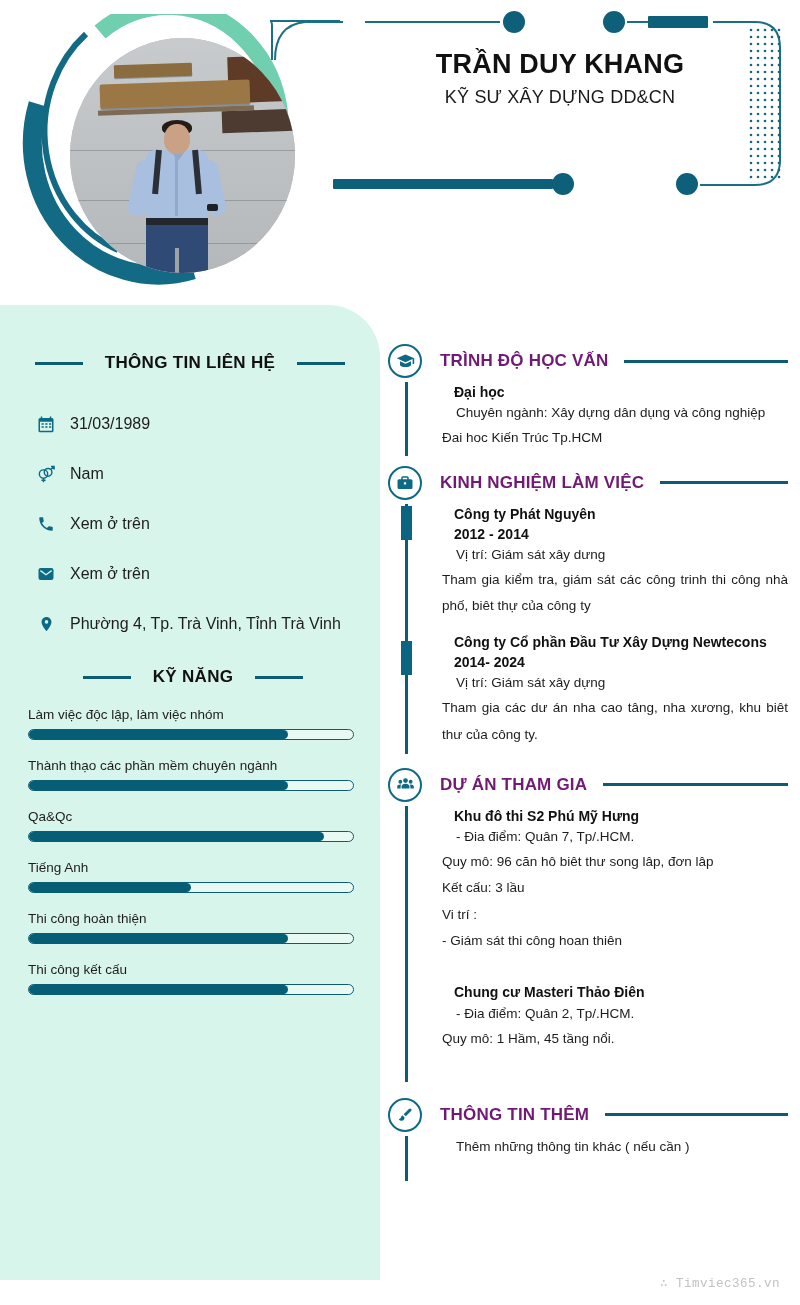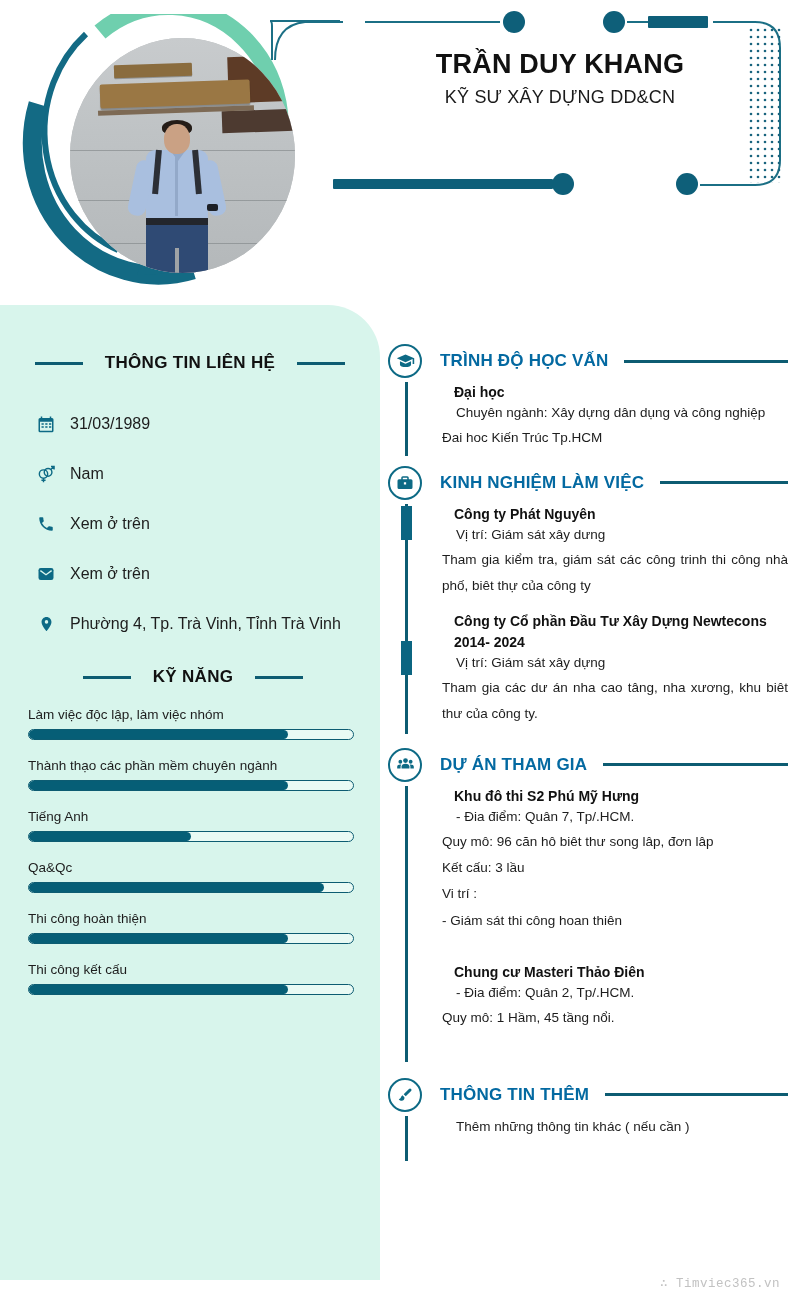--- a/index.html
+++ b/index.html
@@ -97,21 +97,21 @@
   
   .main { position:absolute; left:388px; top:340px; width:400px; }
   .sec { position:relative; margin-bottom:2px; }
   .sec-head { position:relative; display:flex; align-items:center; height:42px; }
   .sec-icon {
     width:34px; height:34px; border-radius:50%; border:2px solid #0d6a85;
     display:flex; align-items:center; justify-content:center; flex:0 0 34px;
     background:#fff;
   }
   .sec-title {
-    margin-left:18px; font-size:17px; font-weight:bold; color:#0369a1; letter-spacing:.2px; white-space:nowrap;
+    margin-left:18px; font-size:17px; font-weight:bold; color:#701a75; letter-spacing:.2px; white-space:nowrap;
   }
   .sec-line { flex:1; height:3px; background:#0d5c72; margin-left:16px; min-width:30px; }
 
   .sec-body { position:relative; margin-left:17px; padding-left:37px; }
   .sec-body::before {
     content:""; position:absolute; left:0; top:0; bottom:0; width:3px; background:#0d5c72;
   }
   .tick { position:absolute; left:-4px; width:11px; height:34px; background:#0b6581; }
 
   .job-title { font-size:14px; font-weight:bold; color:#111; line-height:1.45; padding-left:12px; }
@@ -271,29 +271,29 @@
           <div class="bar-fill" style="width: 80%;"></div>
         </div>
       </div>
       <div class="skill">
         <div class="lbl">Thành thạo các phần mềm chuyên ngành</div>
         <div class="bar-track">
           <div class="bar-fill" style="width: 80%;"></div>
         </div>
       </div>
       <div class="skill">
+        <div class="lbl">Qa&amp;Qc</div>
+        <div class="bar-track">
+          <div class="bar-fill" style="width: 91%;"></div>
+        </div>
+      </div>
+      <div class="skill">
         <div class="lbl">Tiếng Anh</div>
         <div class="bar-track">
           <div class="bar-fill" style="width: 50%;"></div>
-        </div>
-      </div>
-      <div class="skill">
-        <div class="lbl">Qa&amp;Qc</div>
-        <div class="bar-track">
-          <div class="bar-fill" style="width: 91%;"></div>
         </div>
       </div>
       <div class="skill">
         <div class="lbl">Thi công hoàn thiện</div>
         <div class="bar-track">
           <div class="bar-fill" style="width: 80%;"></div>
         </div>
       </div>
       <div class="skill">
         <div class="lbl">Thi công kết cấu</div>
@@ -331,20 +331,21 @@
             <path d="M9 3h6a2 2 0 0 1 2 2v2h3a2 2 0 0 1 2 2v9a2 2 0 0 1-2 2H4a2 2 0 0 1-2-2V9a2 2 0 0 1 2-2h3V5a2 2 0 0 1 2-2zm0 4h6V5H9v2z"></path>
             <rect x="10.5" y="11" width="3" height="3" fill="#fff"></rect>
           </svg>
         </span>
         <span class="sec-title">KINH NGHIỆM LÀM VIỆC</span>
         <span class="sec-line"></span>
       </div>
       <div class="sec-body" style="padding-bottom:6px;">
         <span class="tick" style="top:2px"></span>
         <div class="job-title">Công ty Phát Nguyên</div>
+        <div class="job-title">2012 - 2014</div>
         <div class="sub-item">Vị trí: Giám sát xây dưng</div>
         <div class="para">Tham gia kiểm tra, giám sát các công trinh thi công nhà phố, biêt thự của công ty</div>
 
         <span class="tick" style="top:137px"></span>
         <div class="job-title" style="margin-top:12px">Công ty Cổ phần Đầu Tư Xây Dựng Newtecons</div>
         <div class="job-title">2014- 2024</div>
         <div class="sub-item">Vị trí: Giám sát xây dựng</div>
         <div class="para">Tham gia các dư án nha cao tâng, nha xương, khu biêt thư của công ty.</div>
       </div>
     </div>

